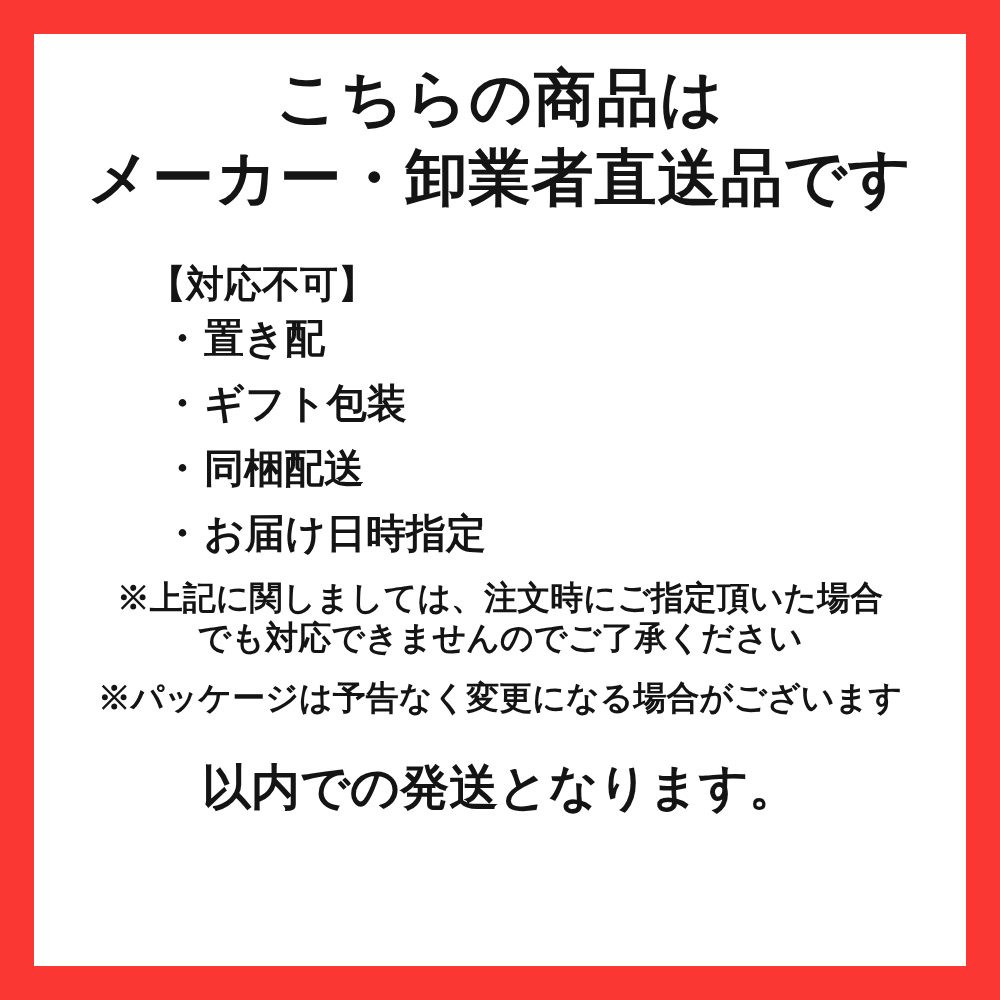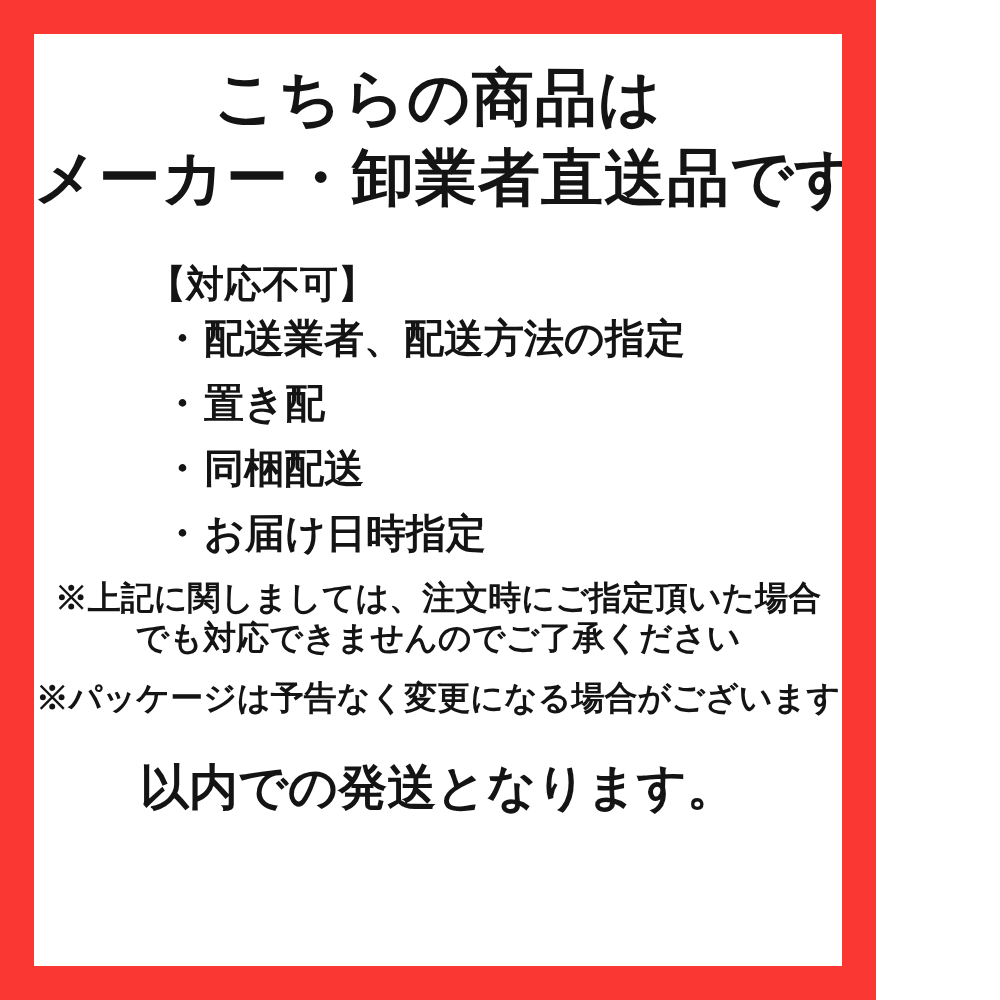--- a/index.html
+++ b/index.html
@@ -7,21 +7,21 @@
     --text: #141414;
   }
   html, body {
     margin: 0;
     padding: 0;
     background: #ffffff;
   }
   .poster {
     position: relative;
     box-sizing: border-box;
-    width: 876px;
+    width: 1000px;
     height: 1000px;
     background: #ffffff;
     border: 34px solid var(--frame-red);
     overflow: hidden;
     font-family: "DejaVu Serif", "Liberation Serif", serif;
     font-weight: bold;
     color: var(--text);
   }
   .title {
     margin-top: 24px;
@@ -78,22 +78,22 @@
 <div class="poster">
 
   <div class="title">
     <div>こちらの商品は</div>
     <div>メーカー・卸業者直送品です</div>
   </div>
 
   <div class="restrictions">
     <div class="heading">【対応不可】</div>
     <ul class="list">
-      <li class="item"><span class="bullet">・</span><span>配送業者、配送方法の指定</span></li>
       <li class="item"><span class="bullet">・</span><span>置き配</span></li>
+      <li class="item"><span class="bullet">・</span><span>ギフト包装</span></li>
       <li class="item"><span class="bullet">・</span><span>同梱配送</span></li>
       <li class="item"><span class="bullet">・</span><span>お届け日時指定</span></li>
     </ul>
   </div>
 
   <div class="notes">
     <div class="note note-1">
       <div>※上記に関しましては、注文時にご指定頂いた場合</div>
       <div>でも対応できませんのでご了承ください</div>
     </div>

